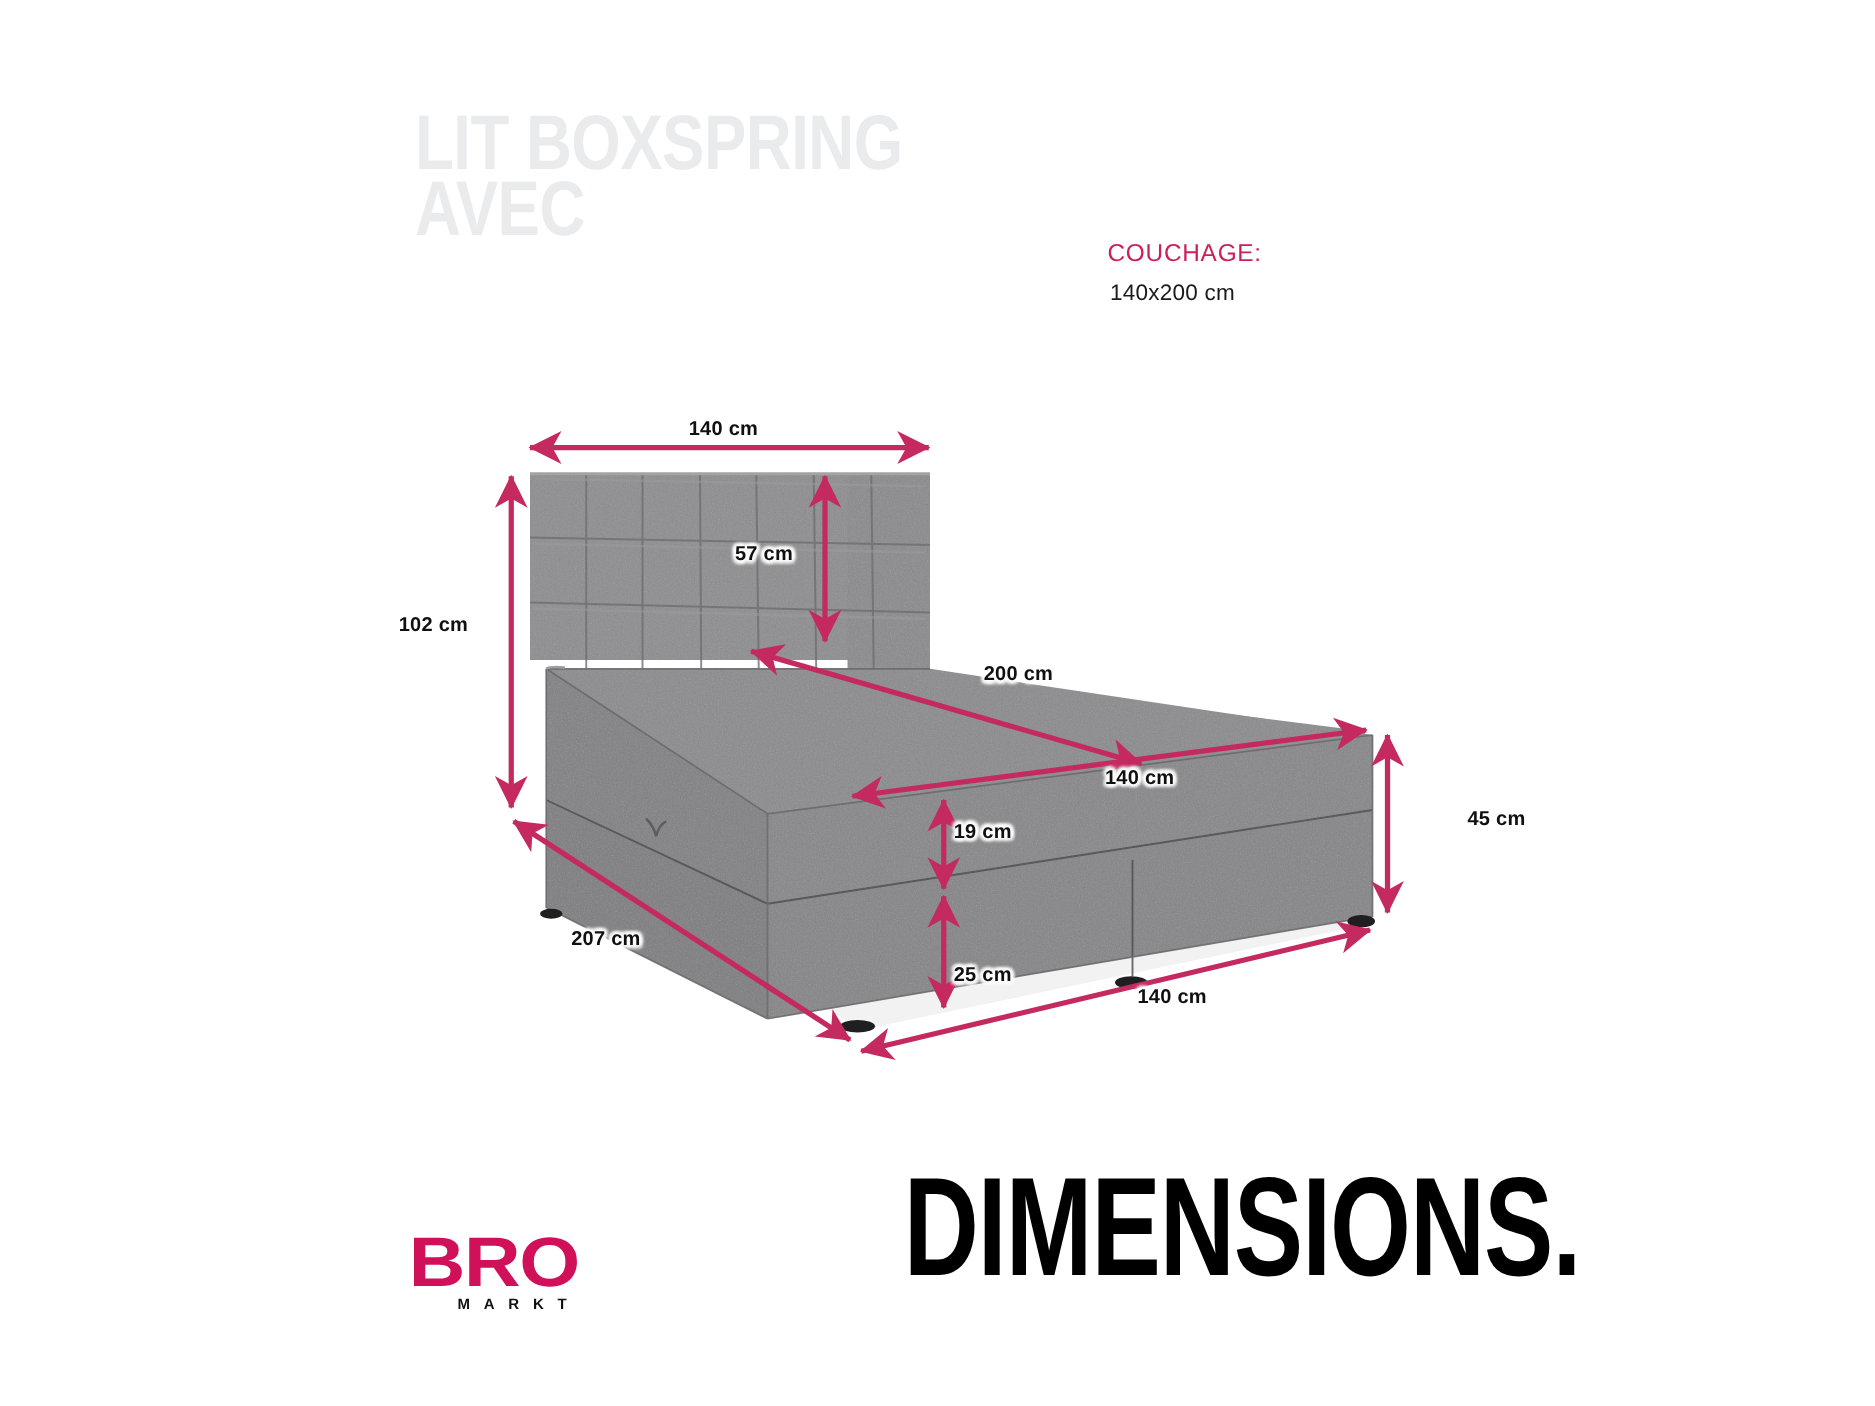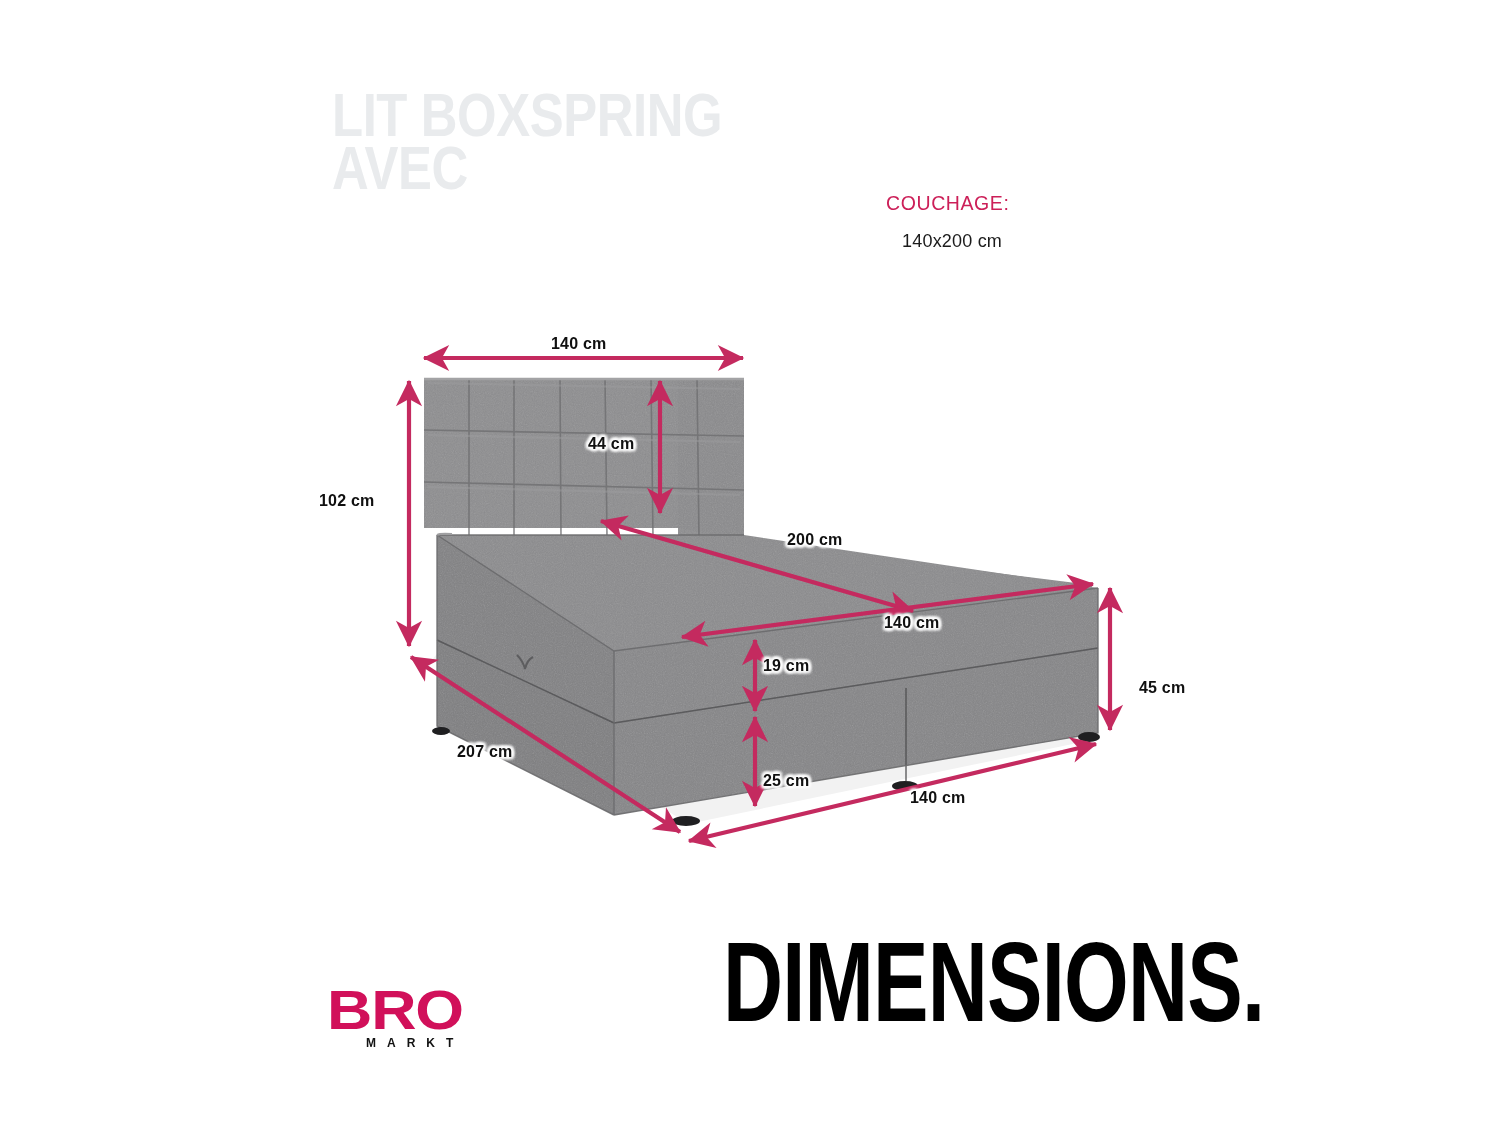--- a/index.html
+++ b/index.html
@@ -48,21 +48,21 @@
     font-size: 19.5px;
     letter-spacing: 0.6px;
     font-weight: 400;
     margin: 0 0 9px 0;
   }
   #couchage-value {
     color: #1b1b1b;
     font-size: 18px;
     letter-spacing: 0.2px;
     font-weight: 400;
-    margin: 16px;
+    margin: 2px;
   }
 
   
   #dimensions-wordmark {
     position: absolute;
     left: 723px;
     top: 926px;
     color: #000000;
     font-family: "Liberation Sans Narrow", "Liberation Sans", sans-serif;
     font-weight: 700;
@@ -264,33 +264,33 @@
       <line x1="1110" y1="588" x2="1110" y2="730" marker-start="url(#arrowStart)" marker-end="url(#arrowEnd)"></line>
 
       <line x1="411" y1="657" x2="680" y2="832" marker-start="url(#arrowStart)" marker-end="url(#arrowEnd)"></line>
 
       <line x1="689" y1="841" x2="1096" y2="744" marker-start="url(#arrowStart)" marker-end="url(#arrowEnd)"></line>
     </g>
   </svg>
 
   <div class="dim-label" style="left:551px; top:335px;">140 cm</div>
 
-  <div class="dim-label" style="left:588px; top:435px;">44 cm</div>
+  <div class="dim-label" style="left:588px; top:435px;">57 cm</div>
 
   <div class="dim-label" style="left:319px; top:492px;text-align:right;">102 cm</div>
 
   <div class="dim-label" style="left:754px; top:531px;margin-left:33px;">200 cm</div>
 
   <div class="dim-label" style="left:884px; top:614px;">140 cm</div>
 
   <div class="dim-label" style="left:763px; top:657px;">19 cm</div>
 
   <div class="dim-label" style="left:763px; top:744px;margin-top:28px;">25 cm</div>
 
-  <div class="dim-label" style="left:1139px; top:647px;margin-top:32px;">45 cm</div>
+  <div class="dim-label" style="left:1174px; top:647px;">45 cm</div>
 
   <div class="dim-label" style="left:457px; top:743px;">207 cm</div>
 
   <div class="dim-label" style="left:910px; top:789px;">140 cm</div>
 
   <div id="dimensions-wordmark">DIMENSIONS.</div>
 
   <div id="brand-logo">
     <div id="brand-name">BRO</div>
     <div id="brand-sub">MARKT</div>

